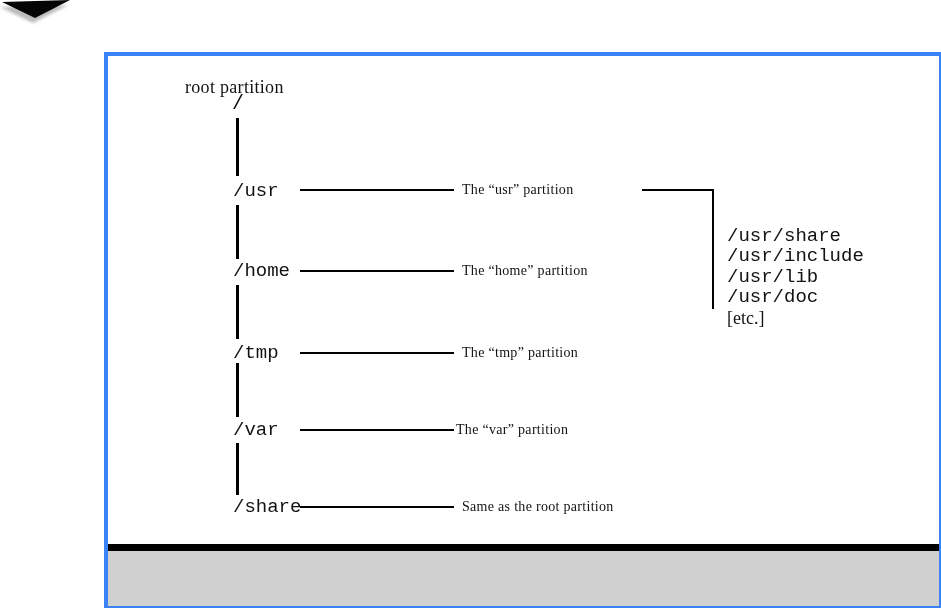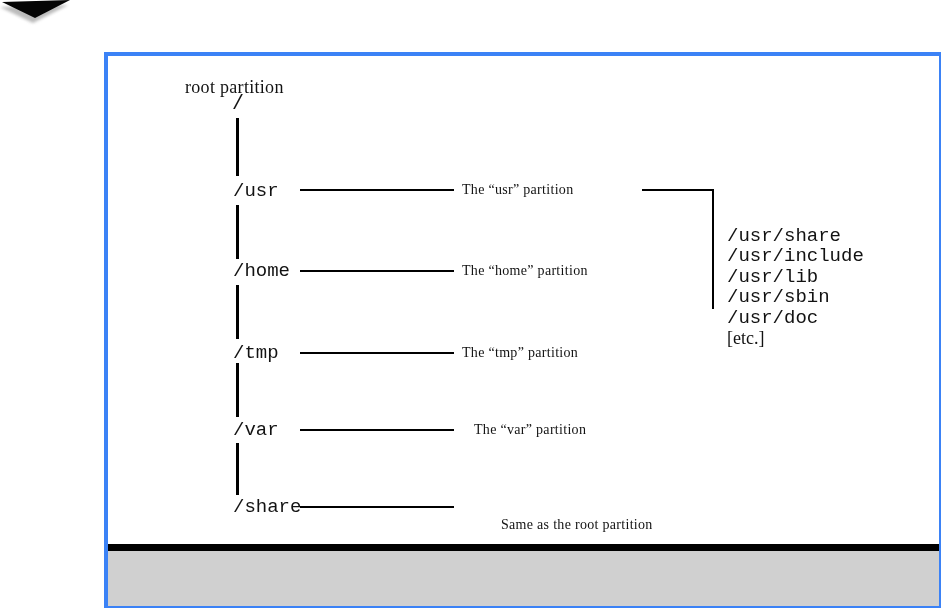--- a/index.html
+++ b/index.html
@@ -116,31 +116,30 @@
     <div class="abs mono" style="left:125px; top:205px;">/home</div>
     <div class="hline" style="left:192px; top:214px; width:154px;"></div>
     <div class="abs serif" style="left:354px; top:204px;">The “home” partition</div>
 
     <div class="abs mono" style="left:125px; top:287px;">/tmp</div>
     <div class="hline" style="left:192px; top:296px; width:154px;"></div>
     <div class="abs serif" style="left:354px; top:286px;">The “tmp” partition</div>
 
     <div class="abs mono" style="left:125px; top:364px;text-align:right;">/var</div>
     <div class="hline" style="left:192px; top:373px; width:154px;"></div>
-    <div class="abs serif" style="left:366px; top:363px;">The “var” partition</div>
+    <div class="abs serif" style="left:348px; top:363px;">The “var” partition</div>
 
     <div class="abs mono" style="left:125px; top:441px;">/share</div>
     <div class="hline" style="left:192px; top:450px; width:154px;"></div>
-    <div class="abs serif" style="left:354px; top:458px;margin-left:39px;">Same as the root partition</div>
+    <div class="abs serif" style="left:354px; top:440px;">Same as the root partition</div>
 
     <div class="usr-list">
       <div class="mono-item">/usr/share</div>
       <div class="mono-item">/usr/include</div>
       <div class="mono-item">/usr/lib</div>
-      <div class="mono-item">/usr/sbin</div>
       <div class="mono-item">/usr/doc</div>
       <div class="etc-item">[etc.]</div>
     </div>
 
     <div class="black-bar"></div>
     <div class="gray-strip"></div>
 
   </div>
 </div>
 

